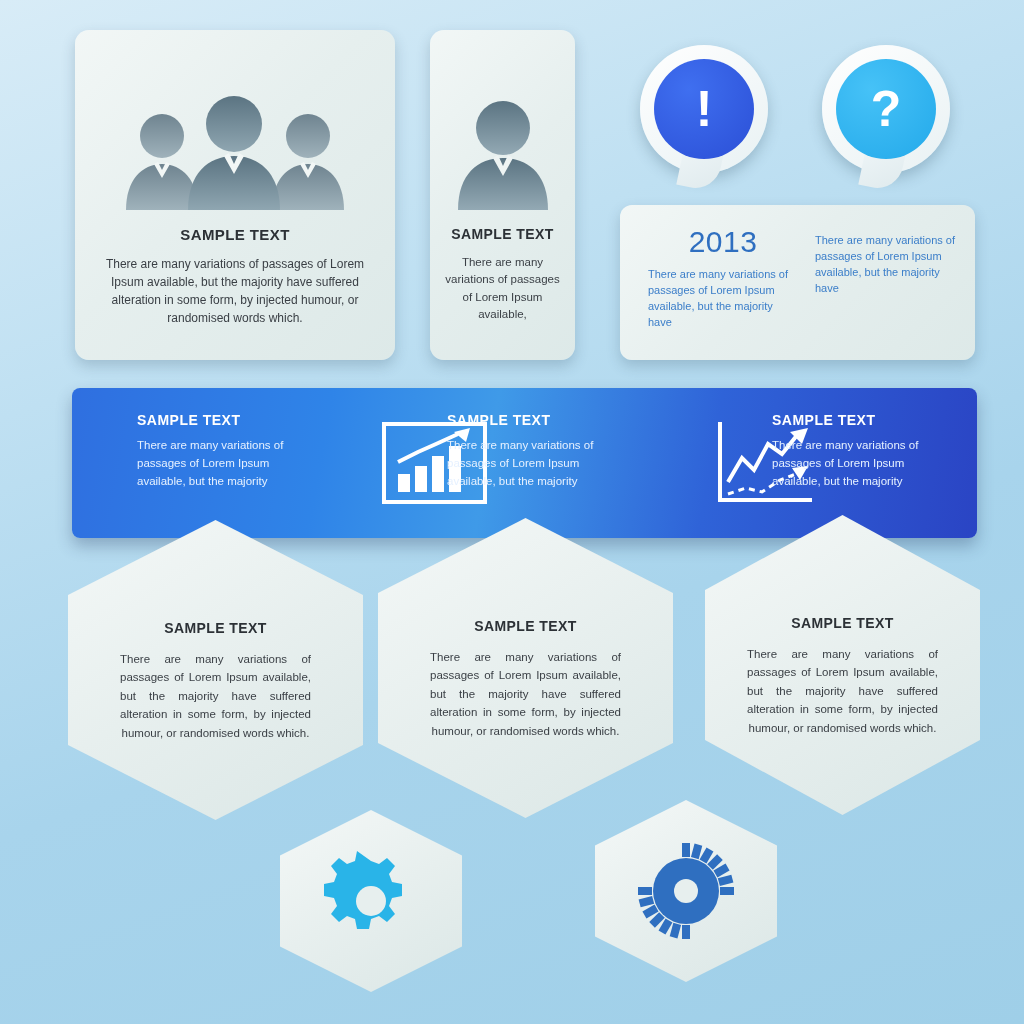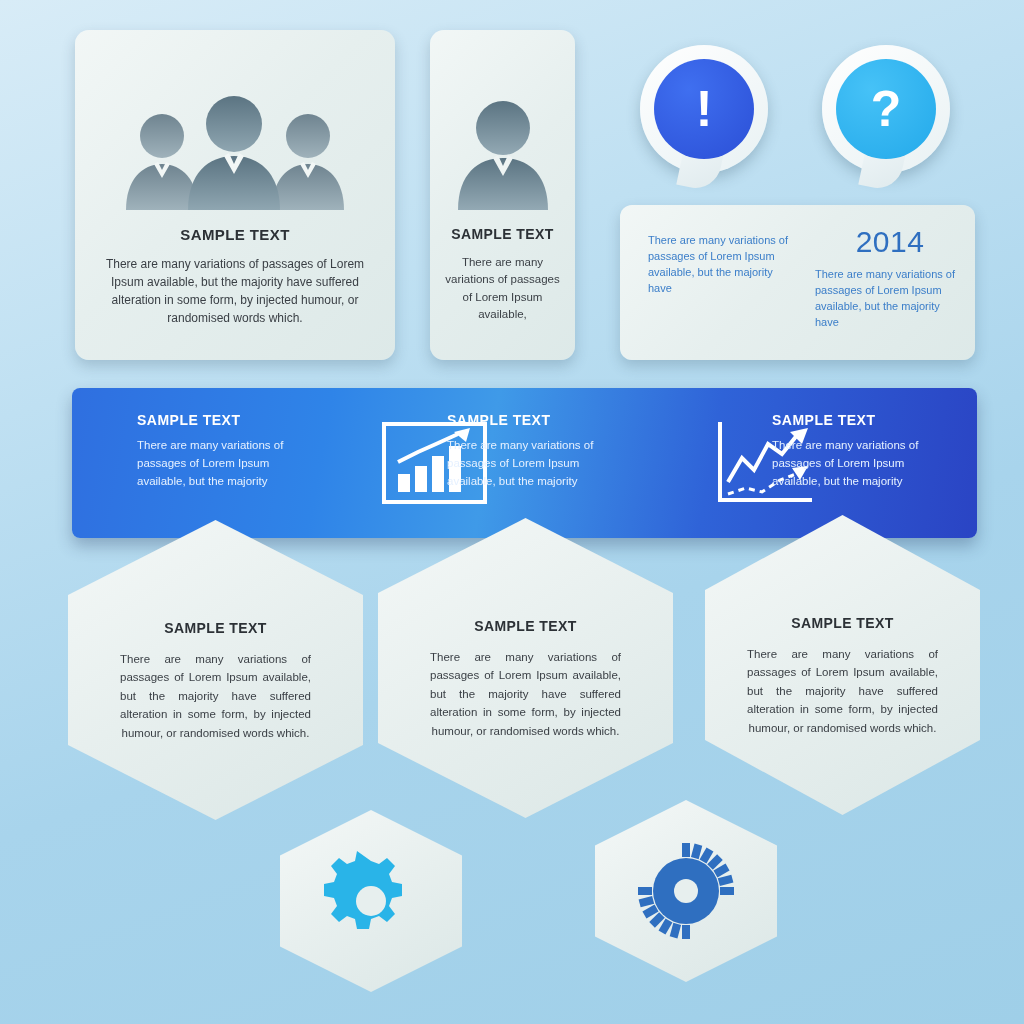--- a/index.html
+++ b/index.html
@@ -190,24 +190,24 @@
     <div class="tail"></div>
     <div class="inner">!</div>
   </div>
   <div class="bubble" id="bubble-question">
     <div class="tail"></div>
     <div class="inner">?</div>
   </div>
 
   <div class="card" id="card-years">
     <div class="year-col" id="year-col-1">
+      <div class="year">2013</div>
       <div class="year-text">There are many variations of passages of Lorem Ipsum available, but the majority have</div>
     </div>
     <div class="year-col" id="year-col-2">
-      <div class="year">2014</div>
       <div class="year-text">There are many variations of passages of Lorem Ipsum available, but the majority have</div>
     </div>
   </div>
 
   <div id="blue-band">
 
     <div class="band-col" id="band-col-1">
       <div class="bt">SAMPLE TEXT</div>
       <div class="bb">There are many variations of passages of Lorem Ipsum available, but the majority</div>
     </div>

